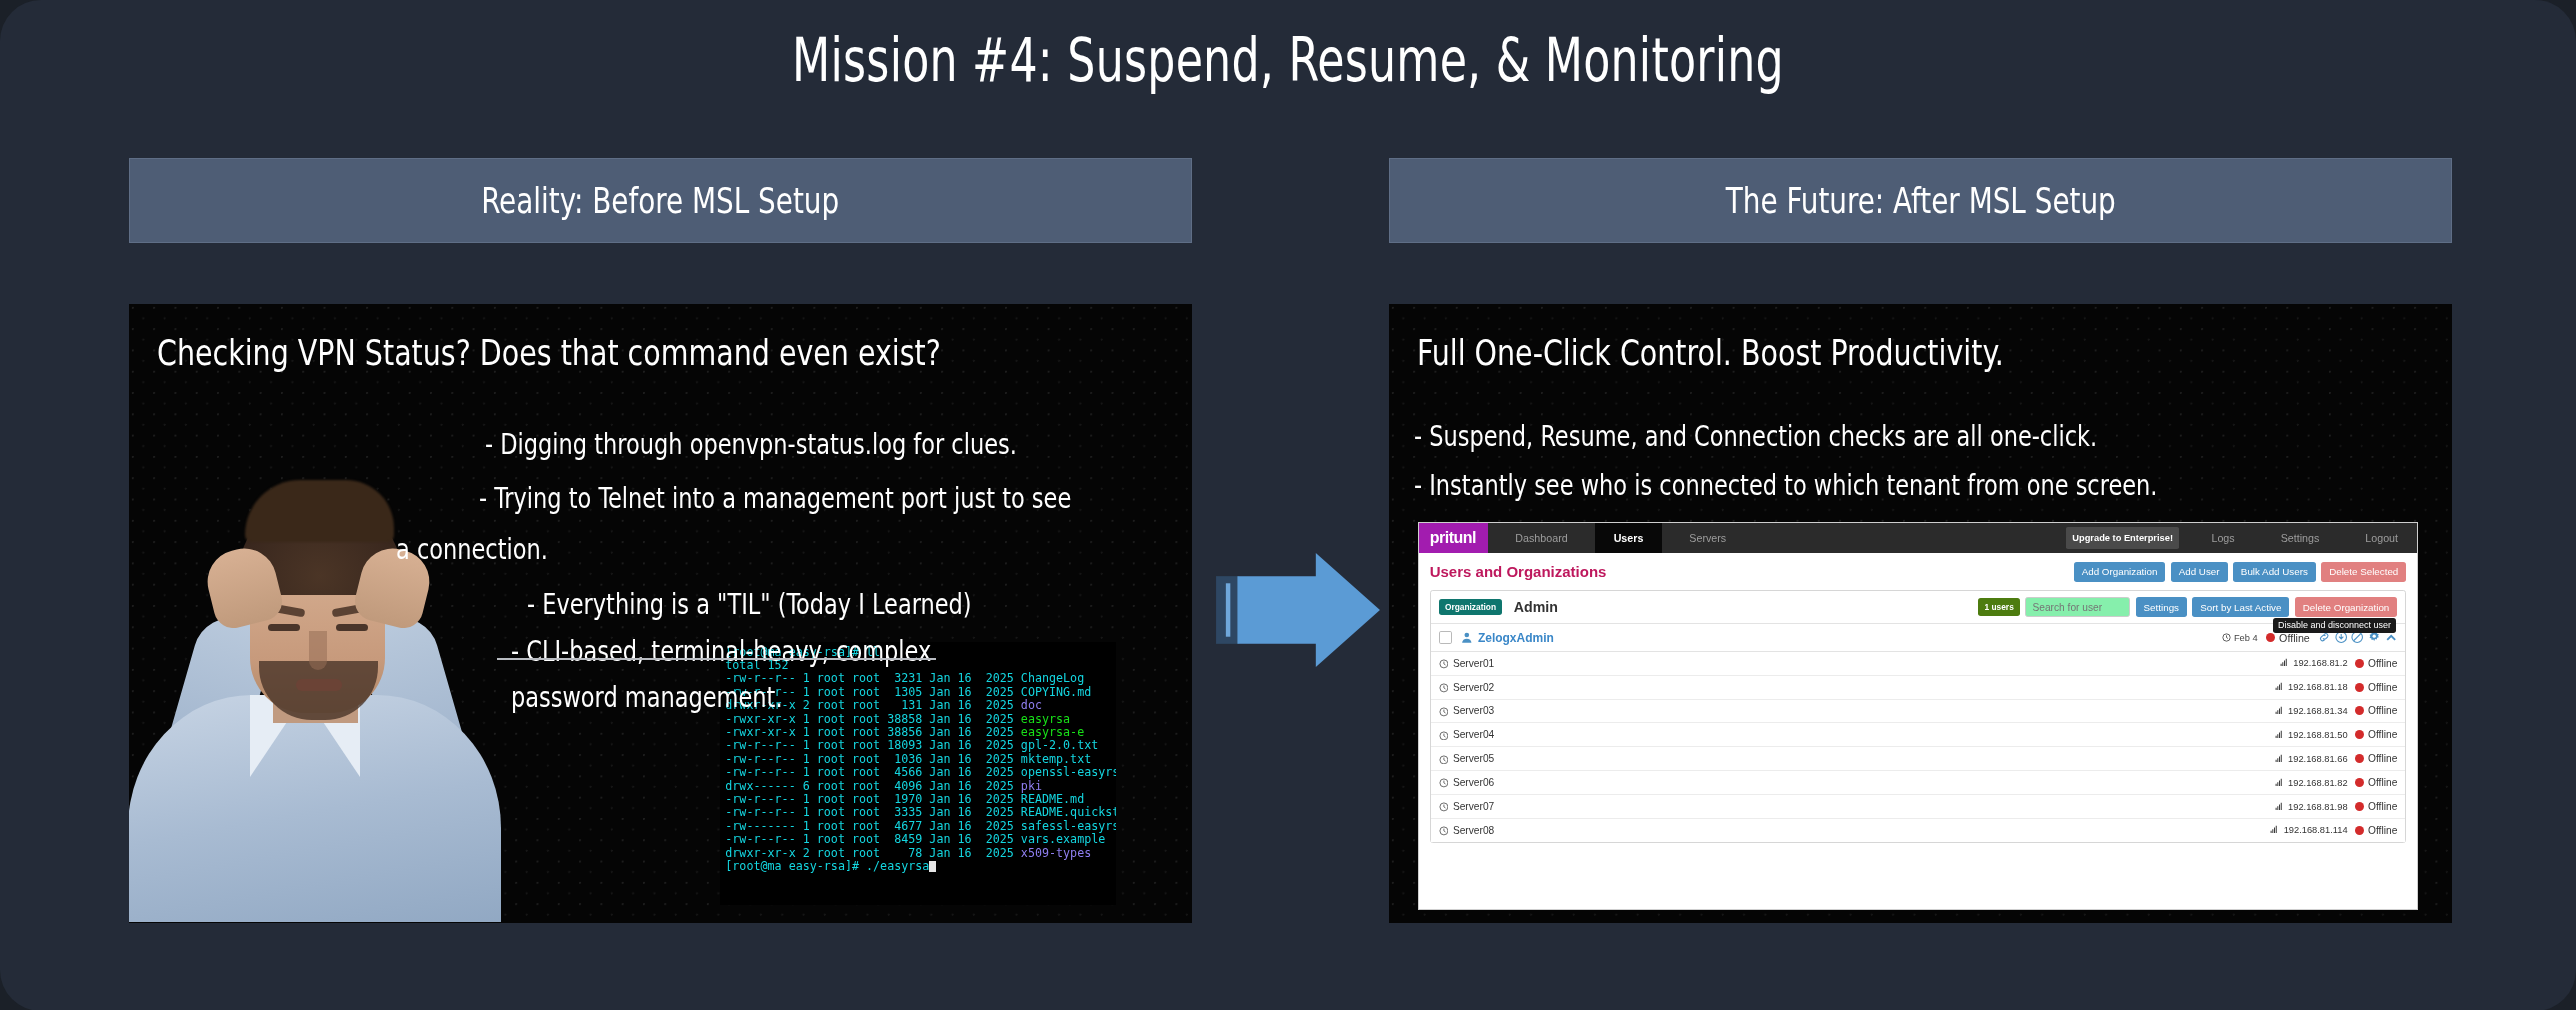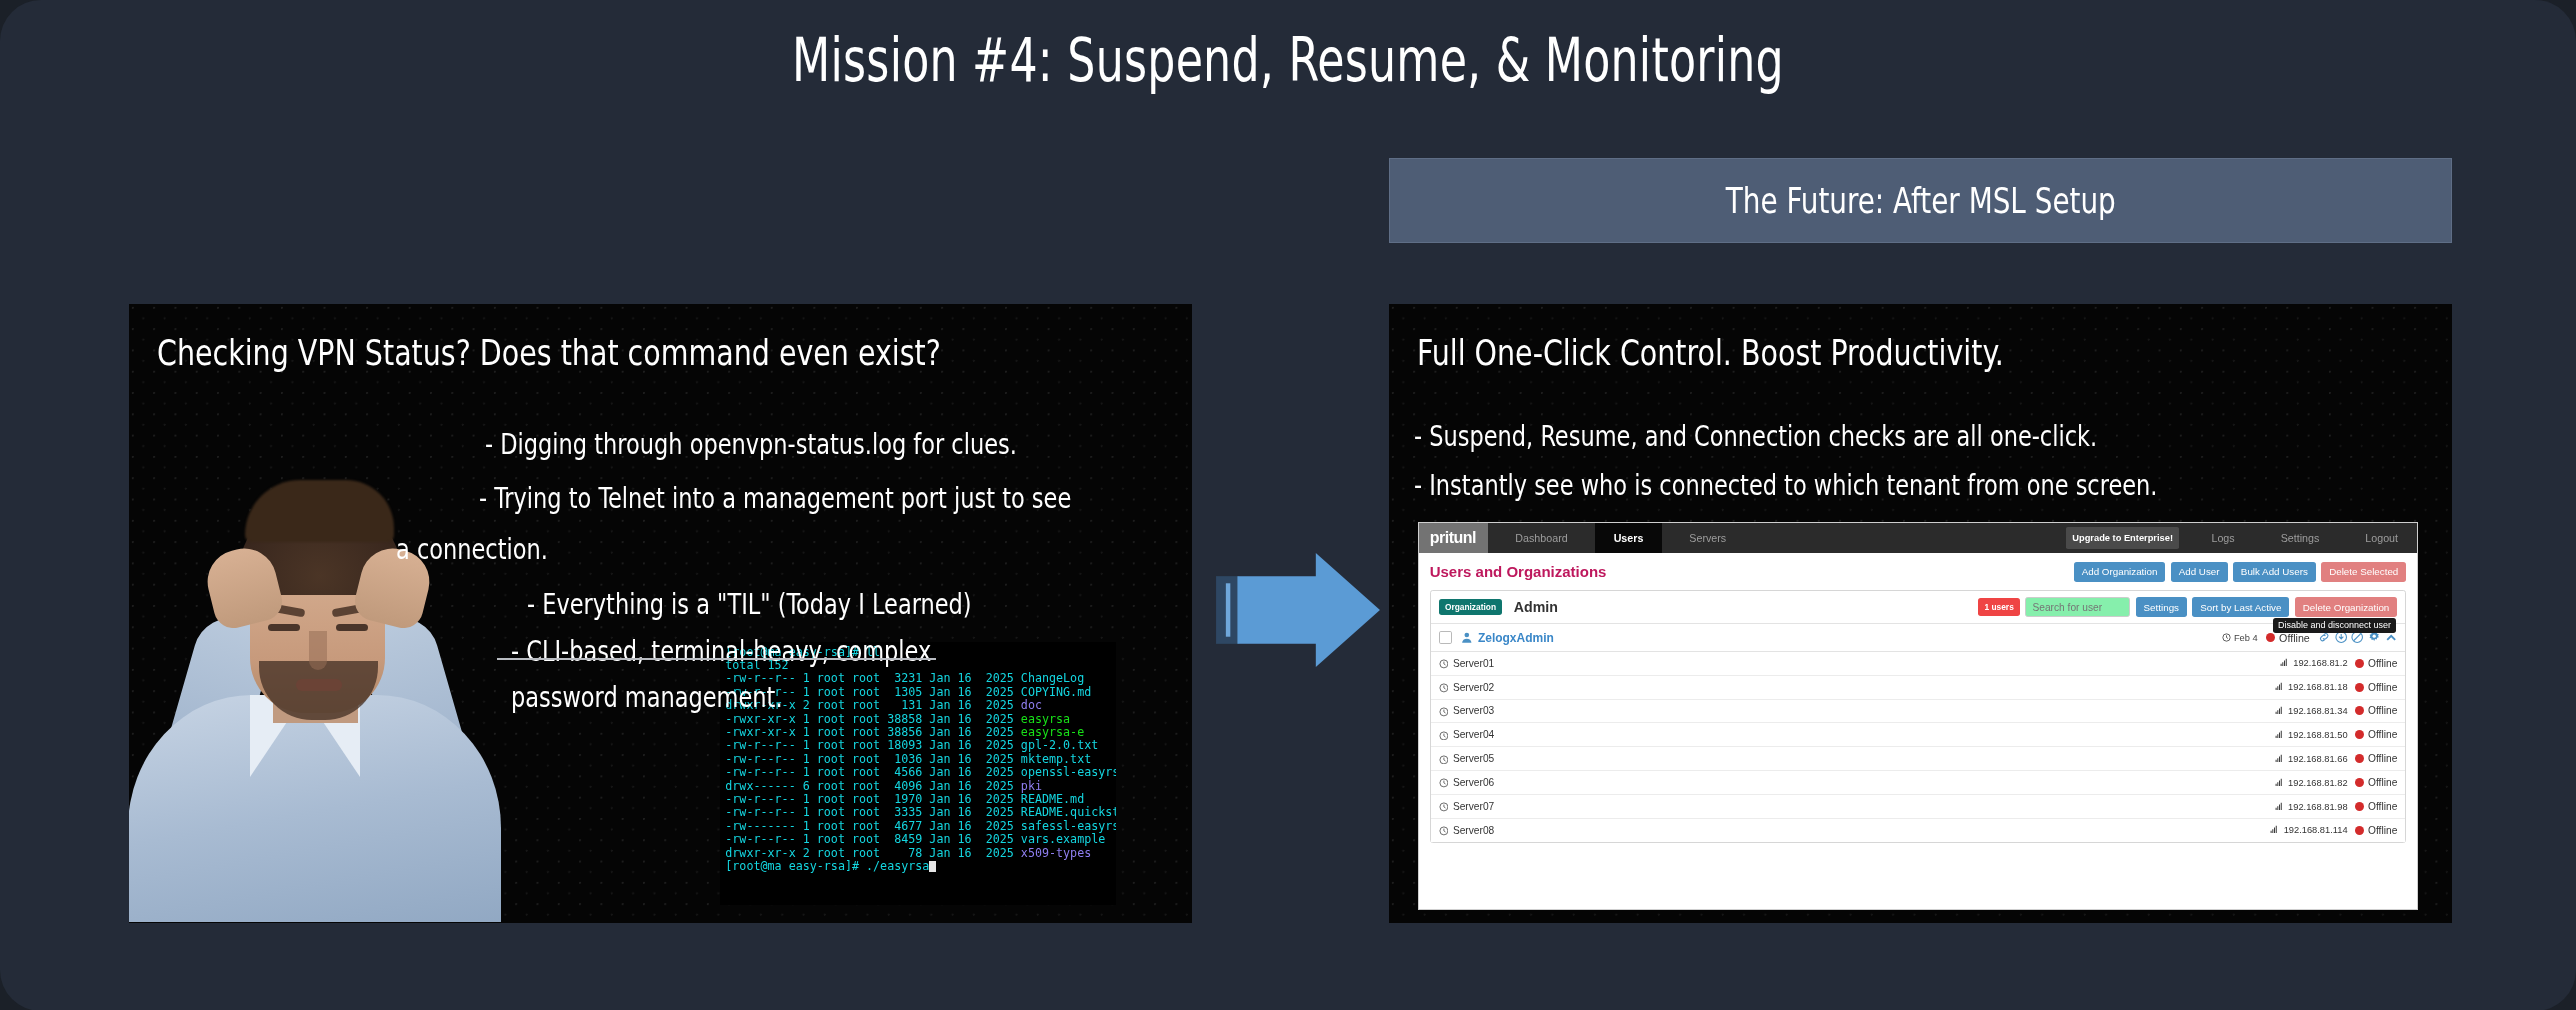--- a/index.html
+++ b/index.html
@@ -237,21 +237,21 @@
     z-index: 4;
   }
   #pritunl-navbar {
     height: 30px;
     background: #2b2b2b;
     display: flex;
     align-items: stretch;
     position: relative;
   }
   #pritunl-brand {
-    background: #737373;
+    background: #a21caf;
     color: #ffffff;
     font-size: 16px;
     font-weight: bold;
     letter-spacing: -0.5px;
     display: flex; align-items: center;
     padding: 0 12.4px 0 10.7px;
   }
   .nav-link {
     display: flex; align-items: center;
     padding: 0 19px;
@@ -310,21 +310,21 @@
     padding: 2.7px 6.2px; border-radius: 2.7px;
   }
   #org-name {
     margin-left: 11.6px;
     font-size: 14.2px; font-weight: bold; color: #333;
   }
   #org-right {
     margin-left: auto; display: flex; align-items: center; gap: 5.3px;
   }
   #users-count {
-    background: #ef4444; color: #fff;
+    background: #4d7c0f; color: #fff;
     font-size: 8.4px; font-weight: bold;
     padding: 3.6px 6.2px; border-radius: 2.7px;
   }
   #user-search {
     width: 105px;
     font-size: 10.2px;
     padding: 3.6px 6.2px;
     border: 0.9px solid #cccccc;
     border-radius: 2.7px;
     color: #555;
@@ -376,20 +376,23 @@
   .srv-status { color: #333; font-size: 10.2px; display:flex; align-items:center; gap: 4.4px; }
   .icon-svg { display:inline-block; vertical-align: middle; }
 </style>
 </head>
 <body>
 
 <div id="slide">
 
   <div id="slide-title">Mission #4: Suspend, Resume, &amp; Monitoring</div>
 
+  <div class="col-header" id="header-left">
+    <span>Reality: Before MSL Setup</span>
+  </div>
   <div class="col-header" id="header-right">
     <span>The Future: After MSL Setup</span>
   </div>
 
   <div class="panel" id="panel-left">
 
     <div class="panel-heading">
       <span>Checking VPN Status? Does that command even exist?</span>
     </div>
 

